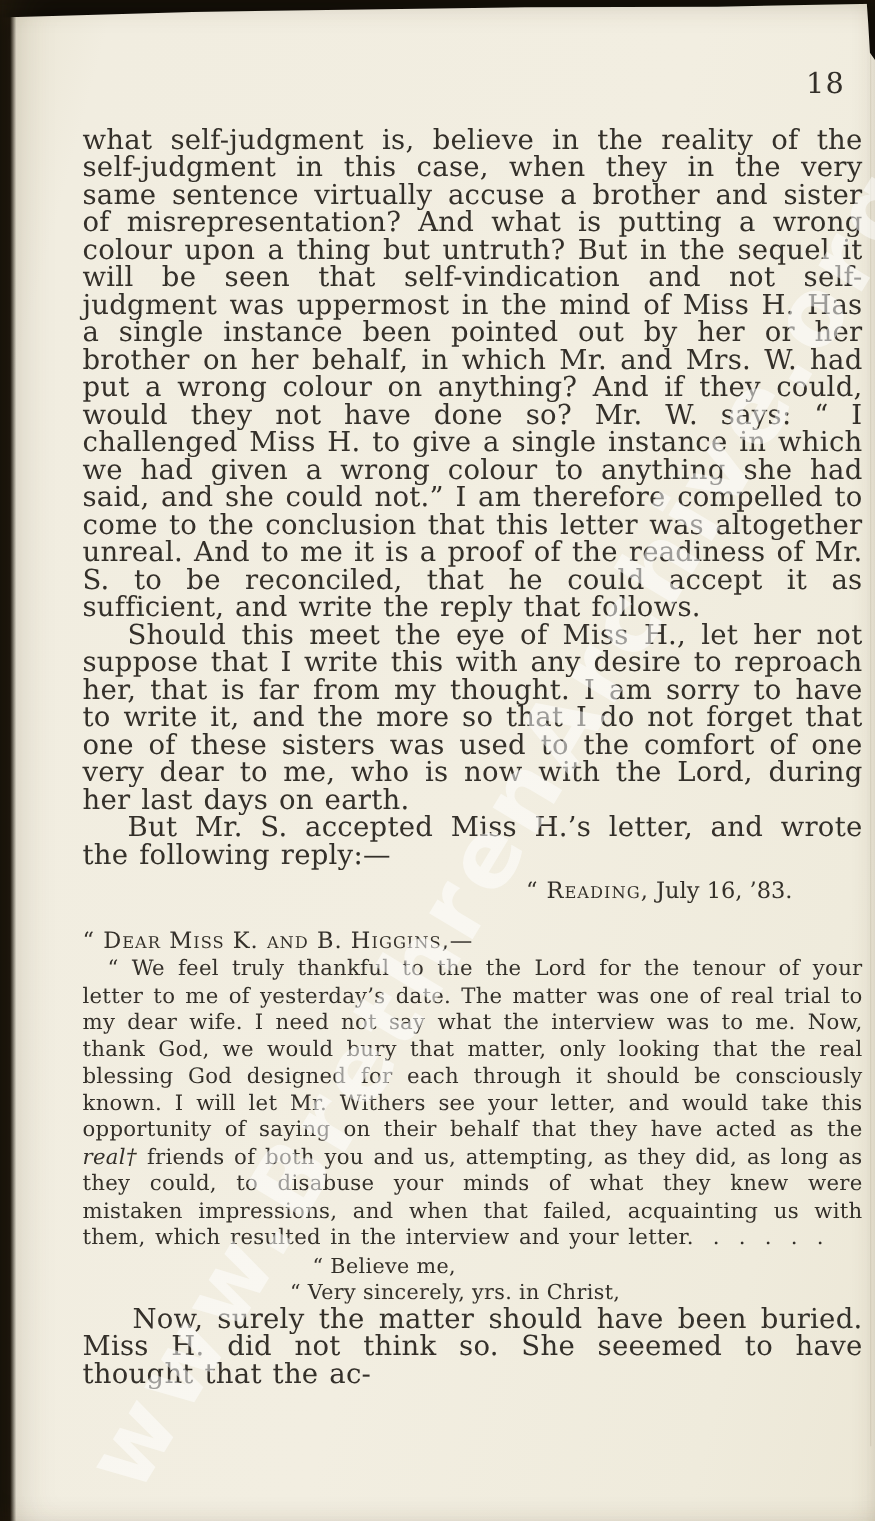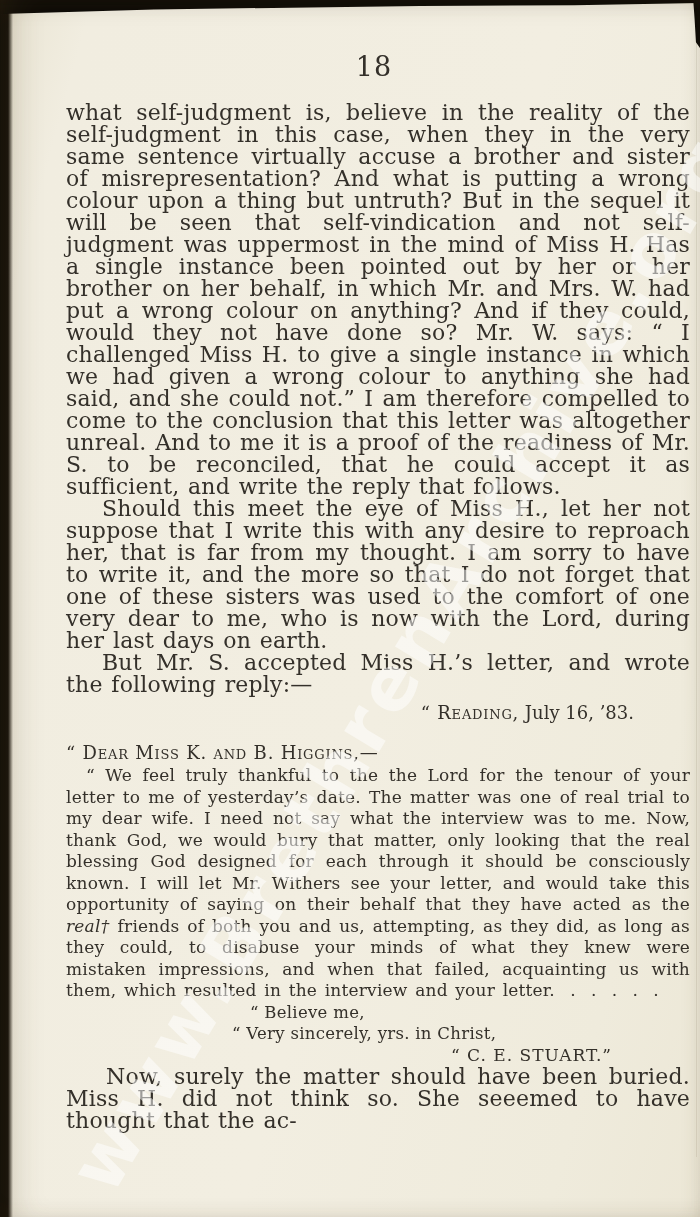--- a/index.html
+++ b/index.html
@@ -35,22 +35,22 @@
   .vignette {
     position:absolute; inset:0; z-index:4; pointer-events:none;
     box-shadow:
       inset 28px 0 34px -20px rgba(80,60,30,0.28),
       inset -14px 0 20px -14px rgba(80,60,30,0.16),
       inset 0 20px 26px -20px rgba(80,60,30,0.22),
       inset 0 -18px 26px -22px rgba(80,60,30,0.12);
   }
   
   .page-number {
-    position:absolute; top:56px; left:62px; width:624px; z-index:1;
-    text-align:center; font-size:27px; line-height:22px;
+    position:absolute; top:56px; left:52px; width:624px; z-index:1;
+    text-align:right; font-size:23px; line-height:22px;
     letter-spacing:1px;
   }
   
   .text-block { position:absolute; left:66px; top:102px; width:624px; z-index:1; }
   p.para {
     margin:0; font-size:22px; line-height:22px;
     text-align:justify; word-spacing:1.5px; letter-spacing:0.2px;
   }
   .indent { text-indent:36px; }
   .dateline {
@@ -103,21 +103,20 @@
     <div class="dateline"><span class="smallcaps">“ Reading,</span><span> July 16, ’83.</span></div>
 
     <div class="salutation smallcaps">“ Dear Miss K. and B. Higgins,—</div>
 
     <p class="letter-body"><span>“ We feel truly thankful to the the Lord for the tenour of your letter to me of yesterday’s date.  The matter was one of real trial to my dear wife.  I need not say what the interview was to me.  Now, thank God, we would bury that matter, only looking that the real blessing God designed for each through it should be consciously known.  I will let Mr. Withers see your letter, and would take this opportunity of saying on their behalf that they have acted as the </span><em>real†</em><span> friends of both you and us, attempting, as they did, as long as they could, to disabuse your minds of what they knew were mistaken impressions, and when that failed, acquainting us with them, which resulted in the interview and your letter.&nbsp;&nbsp;.&nbsp;&nbsp;.&nbsp;&nbsp;.&nbsp;&nbsp;.&nbsp;&nbsp;.</span></p>
 
     <div class="closing c1">“ Believe me,</div>
 
     <div class="closing c2">“ Very sincerely, yrs. in Christ,</div>
 
-    <div class="closing sig">“ C. E. STUART.”</div>
 
     <p class="para final indent">Now, surely the matter should have been buried.  Miss H. did not think so.  She seeemed to have thought that the ac-</p>
 
   </div>
 
   <div class="watermark">www.BrethrenArchive.org</div>
 
   <div class="vignette"></div>
 
 </div>

